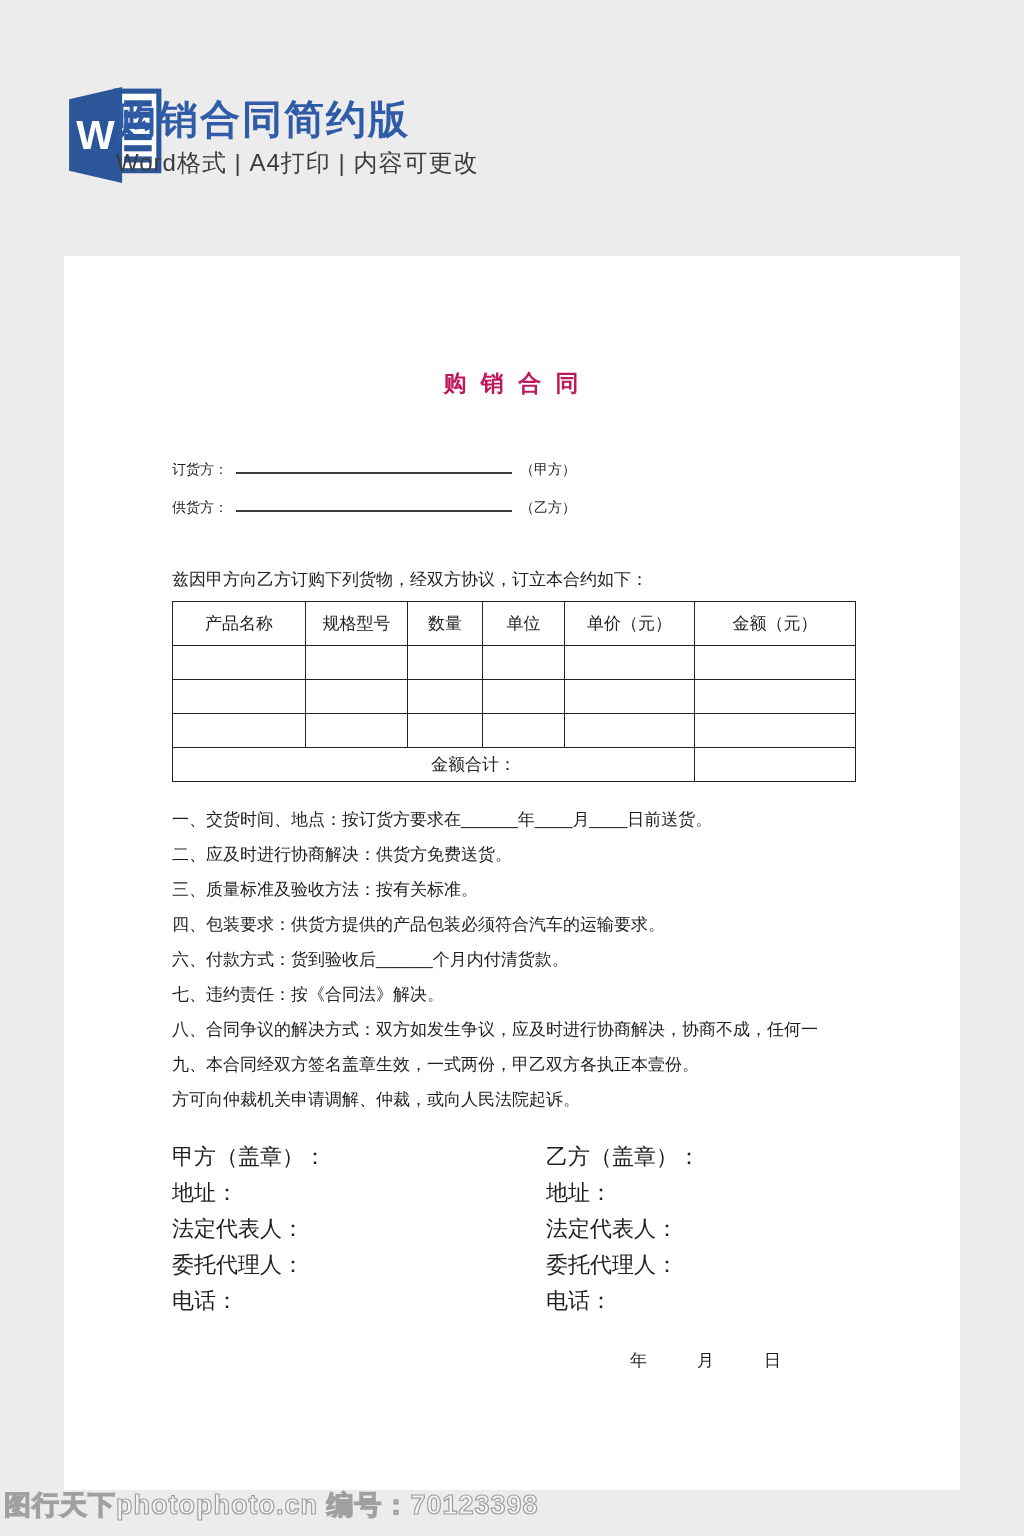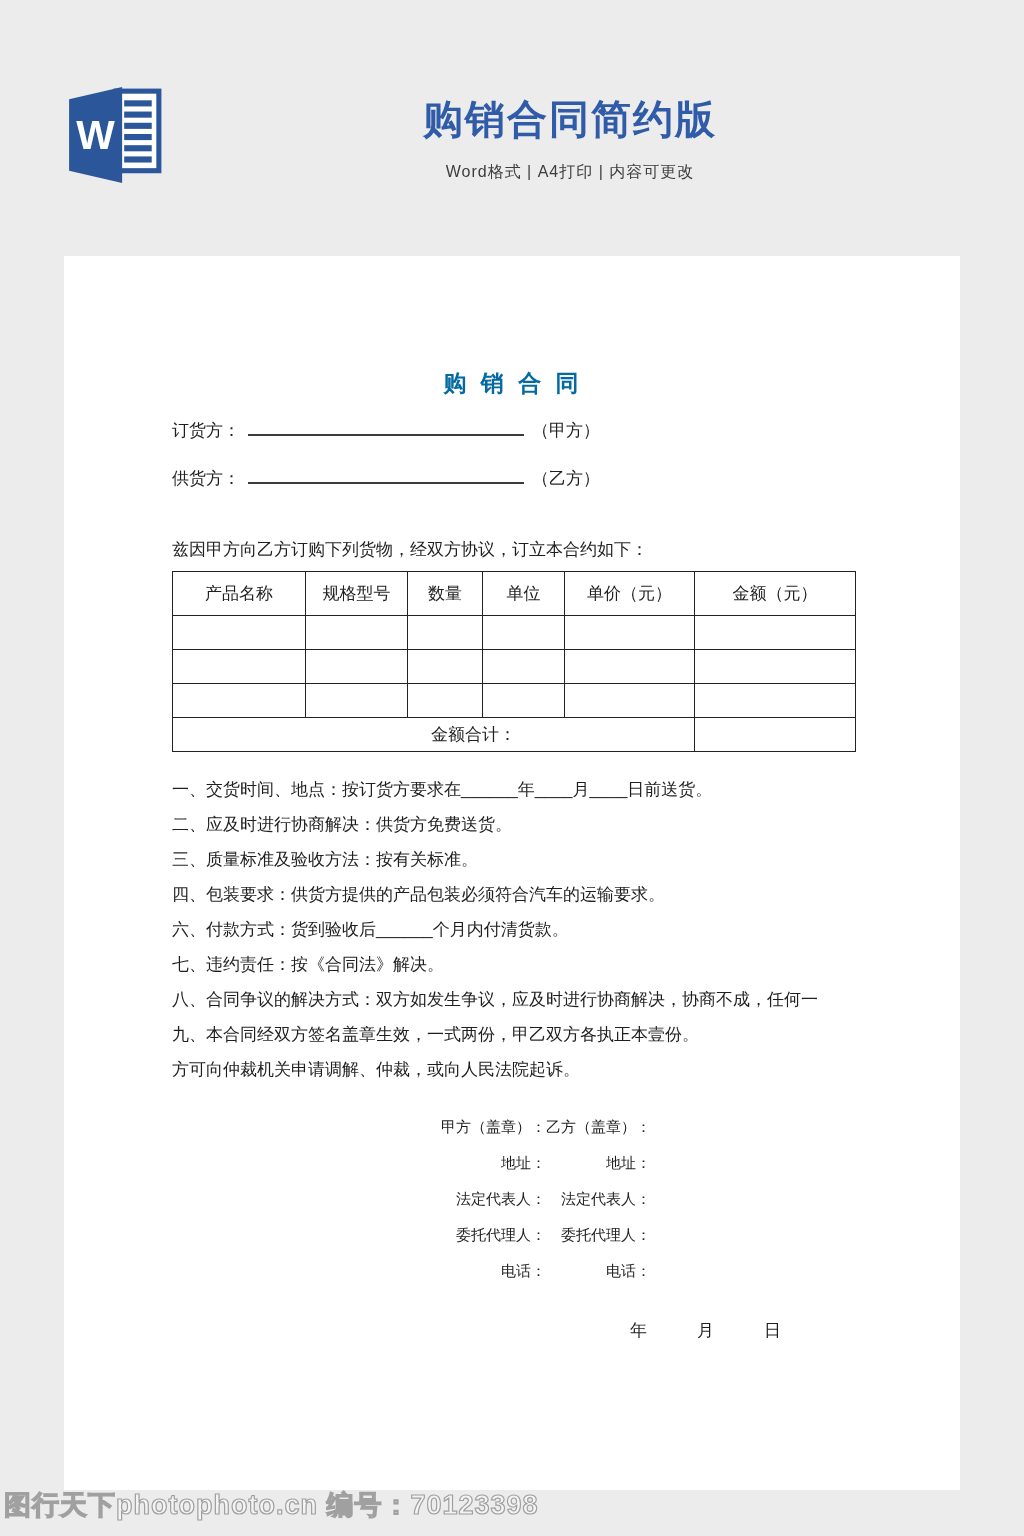--- a/index.html
+++ b/index.html
@@ -7,55 +7,55 @@
   body {
     position:relative;
     background:#ececec;
     font-family:"Liberation Sans","DejaVu Sans",sans-serif;
     color:#1f1f1f;
     overflow:hidden;
   }
   
   .header { position:absolute; top:0; left:0; width:1024px; height:256px; }
   .word-icon { position:absolute; left:62px; top:84px; width:106px; height:102px; }
-  .header-text { position:absolute; left:116px; right:0; top:0; text-align:center; }
+  .header-text { position:absolute; left:116px; right:0; top:0; }
   .header-title {
     margin-top:92px; font-size:40px; font-weight:bold;
     color:#2f5ba8; letter-spacing:2px;
   }
-  .header-sub { margin-top:15px; font-size:16px; color:#3d3d3d; letter-spacing:1px; }
+  .header-sub { font-size:24px; color:#3d3d3d; letter-spacing:1px; }
   
   .page {
     position:absolute; left:64px; top:256px; width:896px; height:1234px;
     background:#ffffff; padding:112px 106px 0 108px;
   }
   .doc-title {
     text-align:center; font-size:23px; font-weight:bold;
-    letter-spacing:4px; color:#0369a1; margin-bottom:20px;
+    letter-spacing:4px; color:#be185d; margin-bottom:60px;
   }
-  .party-line { font-size:17px; height:38px; white-space:nowrap;margin-top:10px; }
+  .party-line { font-size:14px; height:38px; white-space:nowrap; }
   .blank {
     display:inline-block; width:276px; height:15px;
     border-bottom:2px solid #3c3c3c; margin:0 8px;
   }
   .intro { font-size:17px; margin-top:33px; margin-bottom:10px; white-space:nowrap; }
   
   table.goods { width:100%; border-collapse:collapse; table-layout:fixed;border-radius:27px; }
   table.goods th, table.goods td {
     border:1.5px solid #222222; font-size:17px; font-weight:normal;
     text-align:center; vertical-align:middle; background:#fff;
   }
   table.goods th { height:44px; }
   table.goods td { height:34px; }
   td.total-cell { text-align:left; padding-left:80px; }
   
   .clauses { margin-top:20px; font-size:17px; line-height:35px; }
   .clause-line { white-space:nowrap; }
   
-  .sigs { display:flex; margin-top:22px; font-size:15px;text-align:right; }
+  .sigs { display:flex; margin-top:22px; font-size:22px; }
   .sig-col { line-height:36px; white-space:nowrap; }
   .sig-col.col-a { width:374px; }
   
   .date-line {
     margin-top:30px; padding-left:458px; font-size:17px;
     display:flex; gap:50px;
   }
   
   .watermark {
     position:absolute; left:4px; top:1487px;

